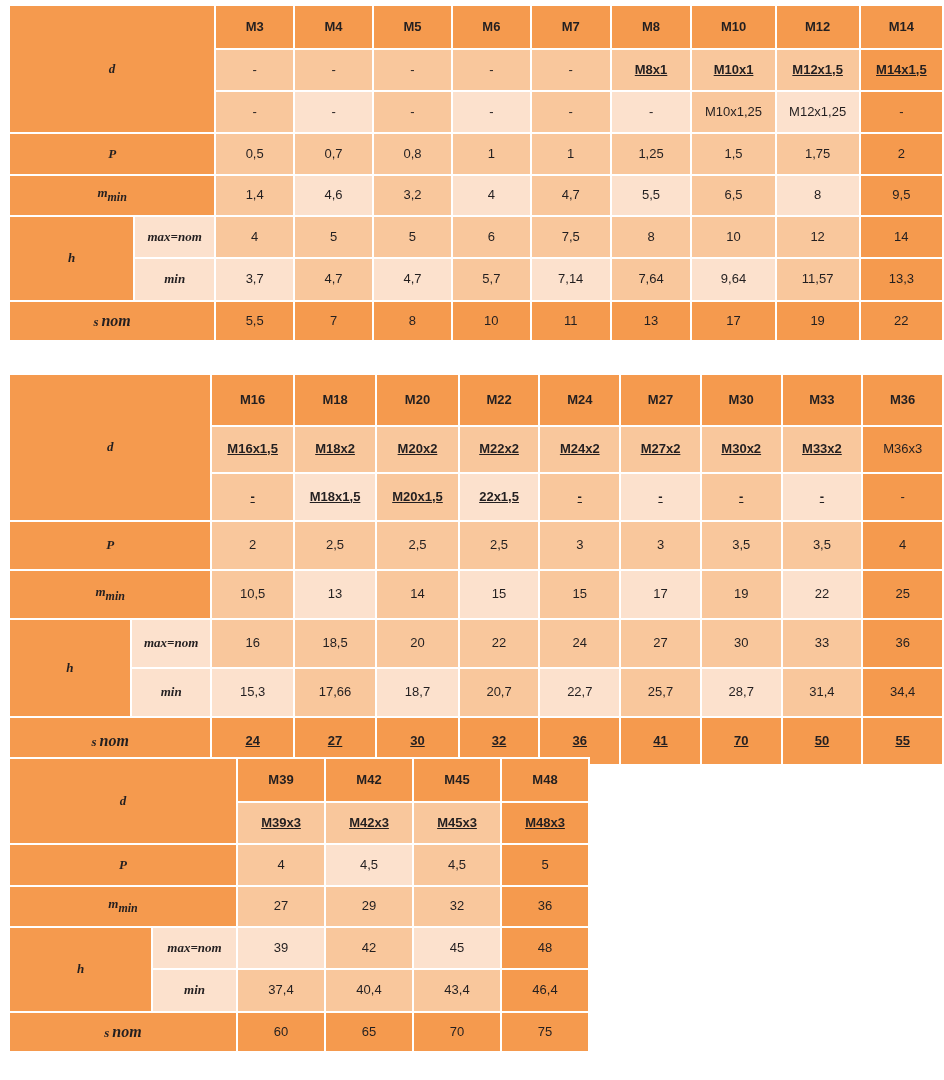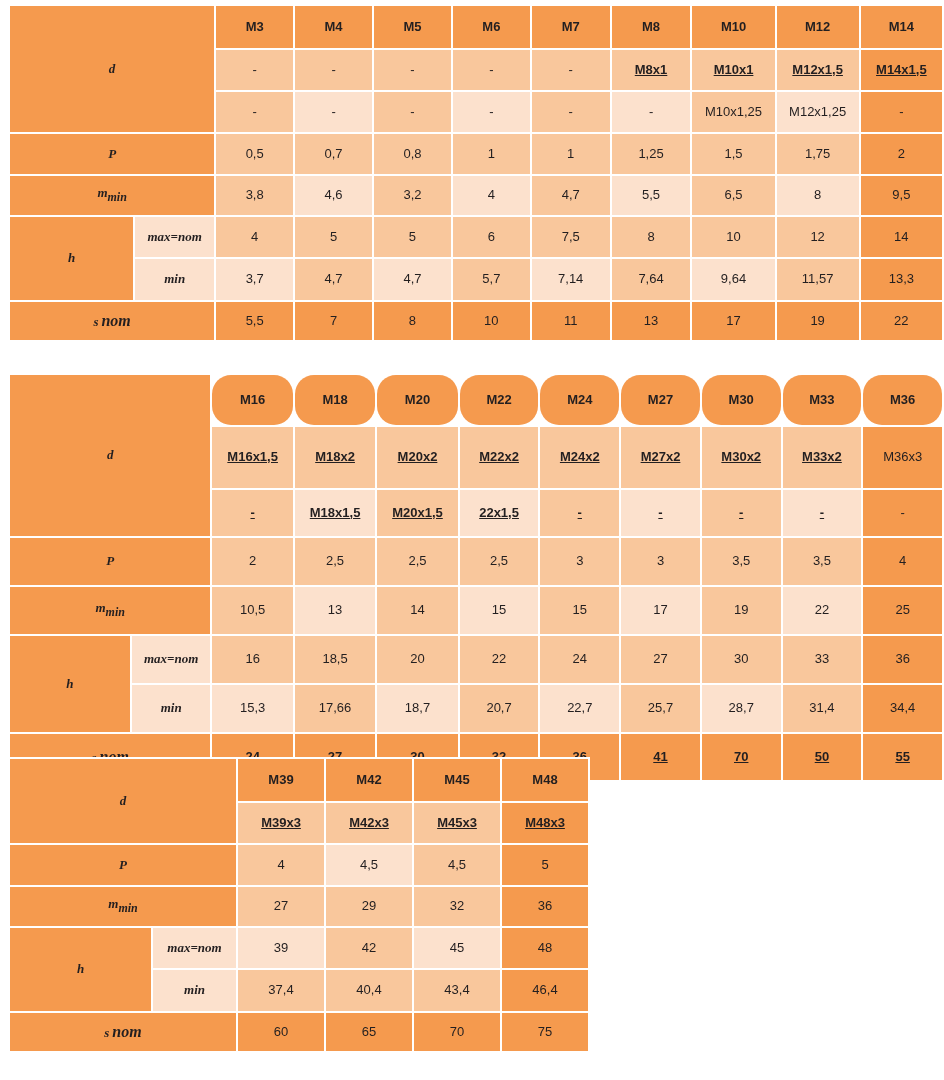--- a/index.html
+++ b/index.html
@@ -76,22 +76,22 @@
 
   .h-hdr{height:42px;}
   .h-d2{height:40px;}
   .h-d3{height:40px;}
   .h-p{height:40px;}
   .h-m{height:39px;}
   .h-hmax{height:40px;}
   .h-hmin{height:41px;}
   .h-s{height:38px;}
 
-  .t2 .h-hdr{height:50px;border-radius:19px;}
-  .t2 .h-d2{height:61px;}
+  .t2 .h-hdr{height:50px;}
+  .t2 .h-d2{height:45px;}
   .t2 .h-d3{height:46px;}
   .t2 .h-p{height:47px;}
   .t2 .h-m{height:47px;}
   .t2 .h-hmax{height:47px;}
   .t2 .h-hmin{height:47px;}
   .t2 .h-s{height:46px;}
 </style>
 </head>
 <body>
 
@@ -153,21 +153,21 @@
         <td class="sh-med h-p">0,8</td>
         <td class="sh-med h-p">1</td>
         <td class="sh-med h-p">1</td>
         <td class="sh-med h-p">1,25</td>
         <td class="sh-med h-p">1,5</td>
         <td class="sh-med h-p">1,75</td>
         <td class="sh-dark h-p">2</td>
       </tr>
       <tr>
         <td class="rowlabel h-m" colspan="2"><span>m</span><span class="sub">min</span></td>
-        <td class="sh-med h-m">3,8</td>
+        <td class="sh-med h-m">1,4</td>
         <td class="sh-light h-m">4,6</td>
         <td class="sh-med h-m">3,2</td>
         <td class="sh-light h-m">4</td>
         <td class="sh-med h-m">4,7</td>
         <td class="sh-light h-m">5,5</td>
         <td class="sh-med h-m">6,5</td>
         <td class="sh-light h-m">8</td>
         <td class="sh-dark h-m">9,5</td>
       </tr>
       <tr>

